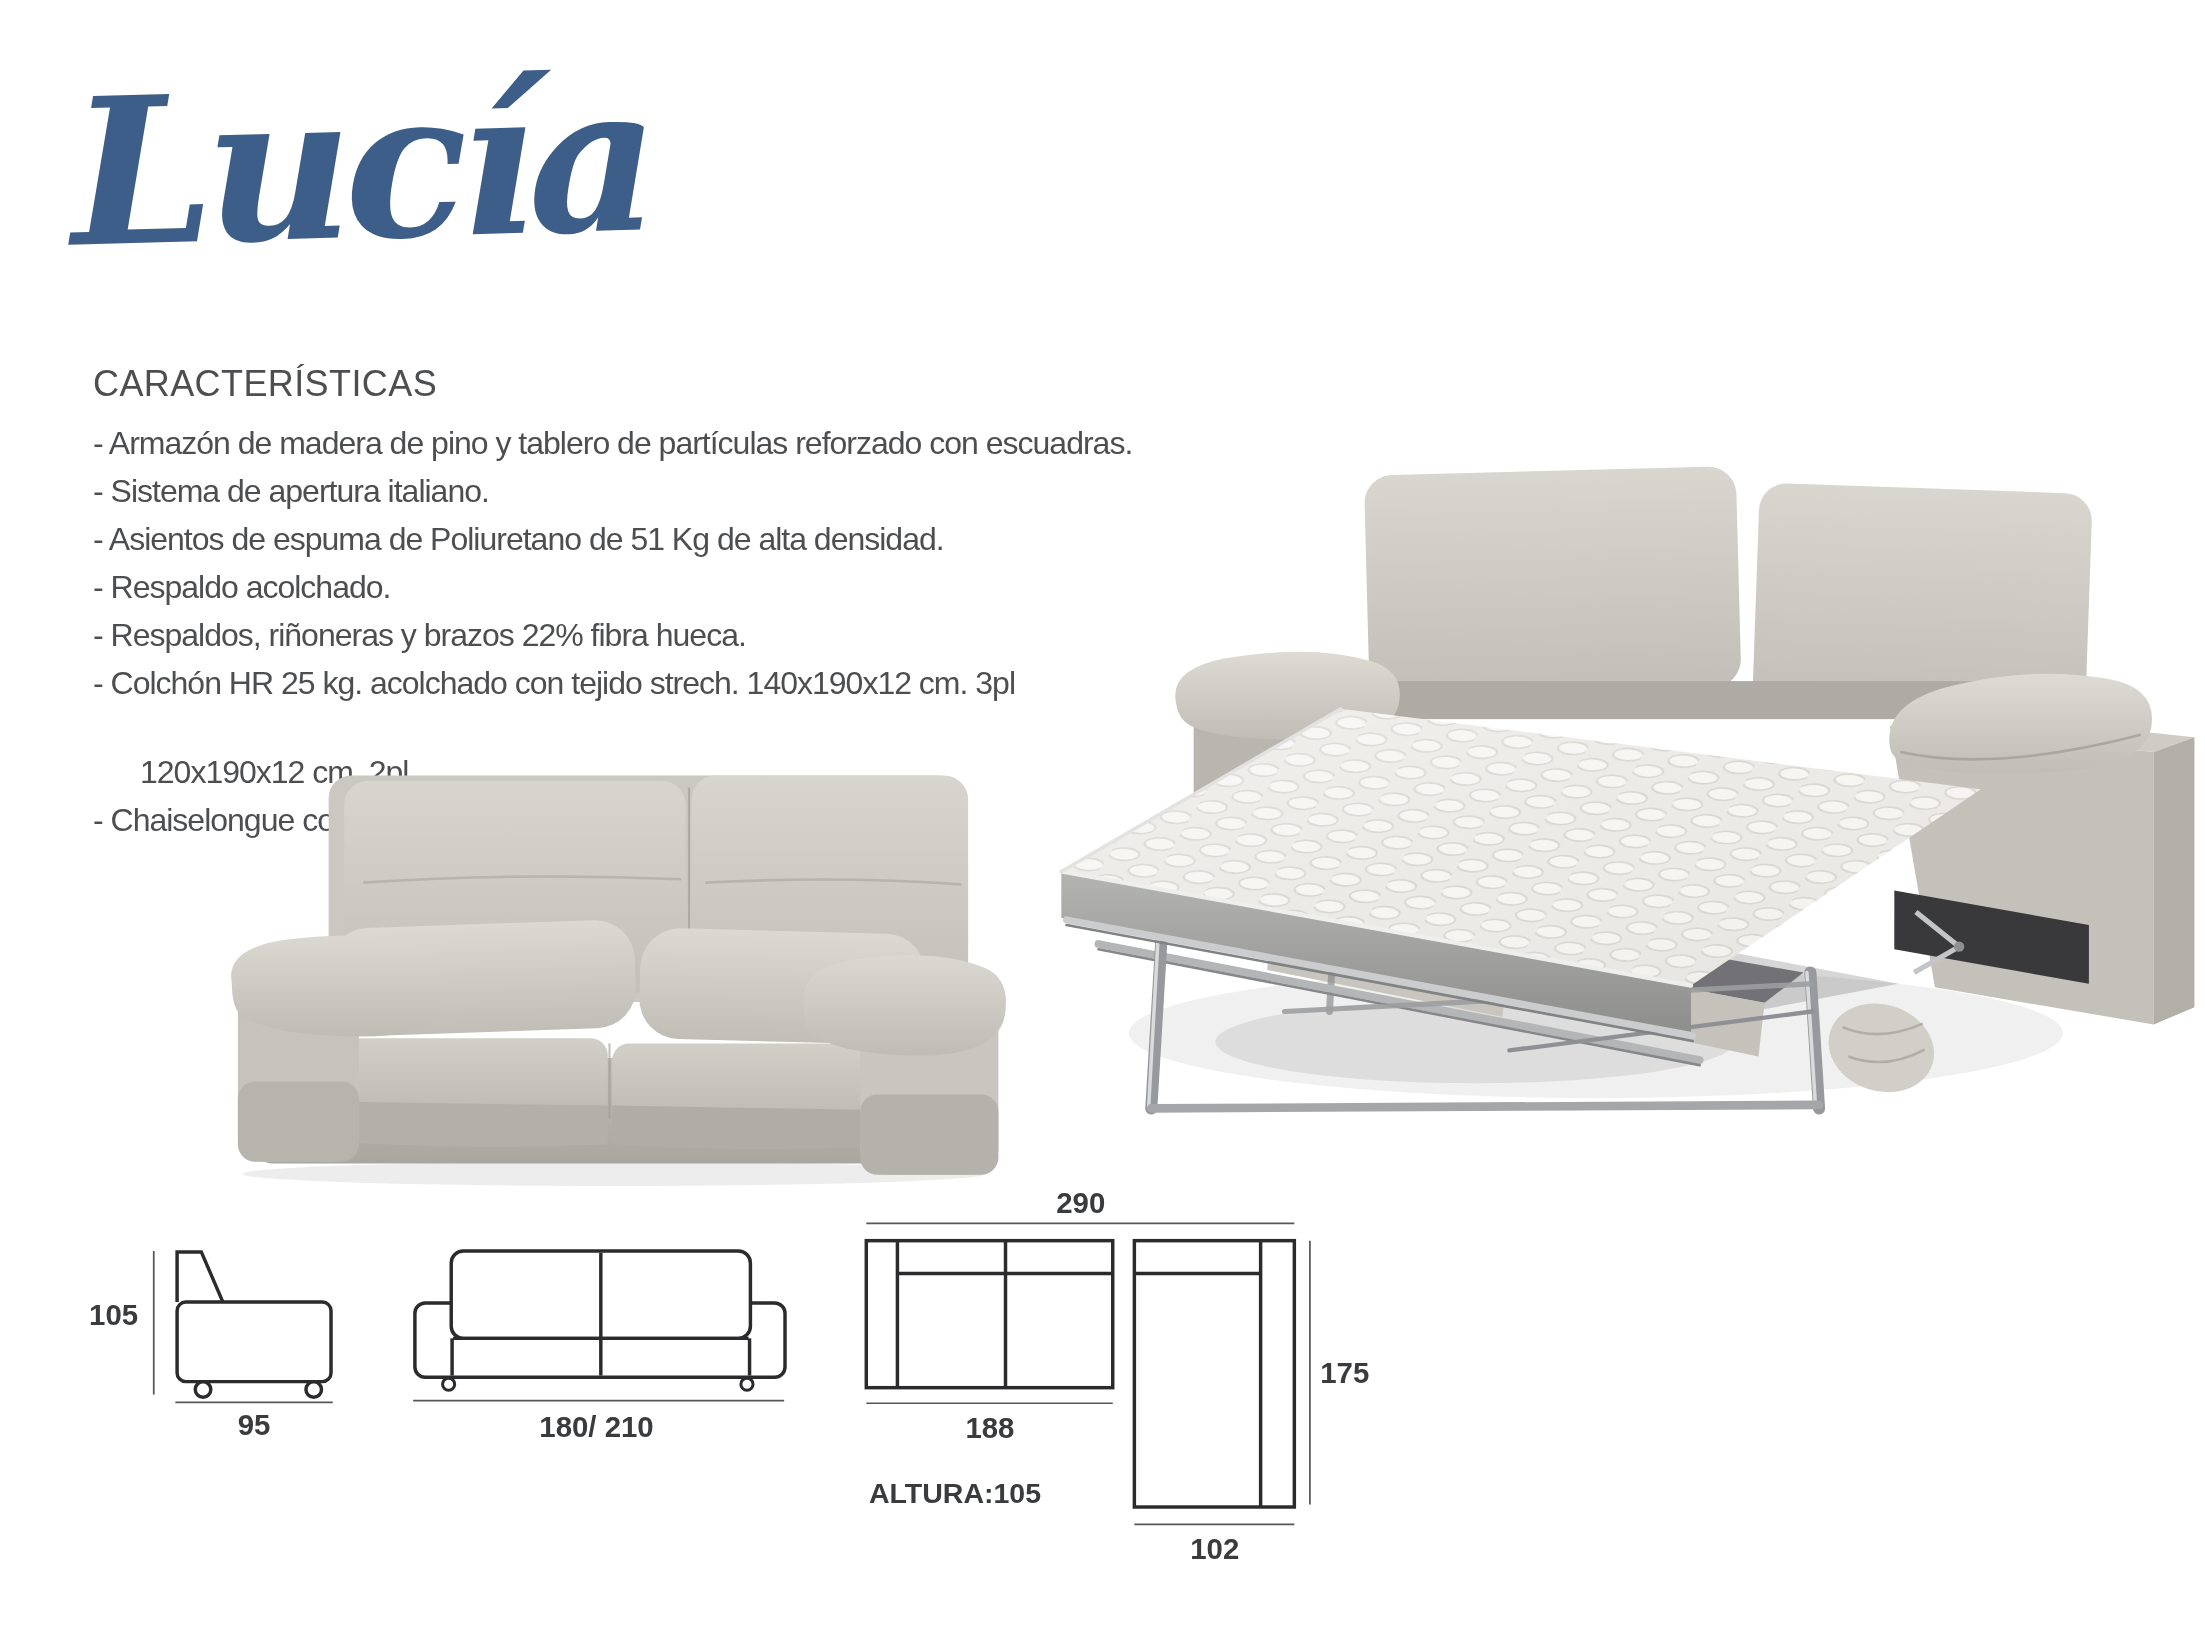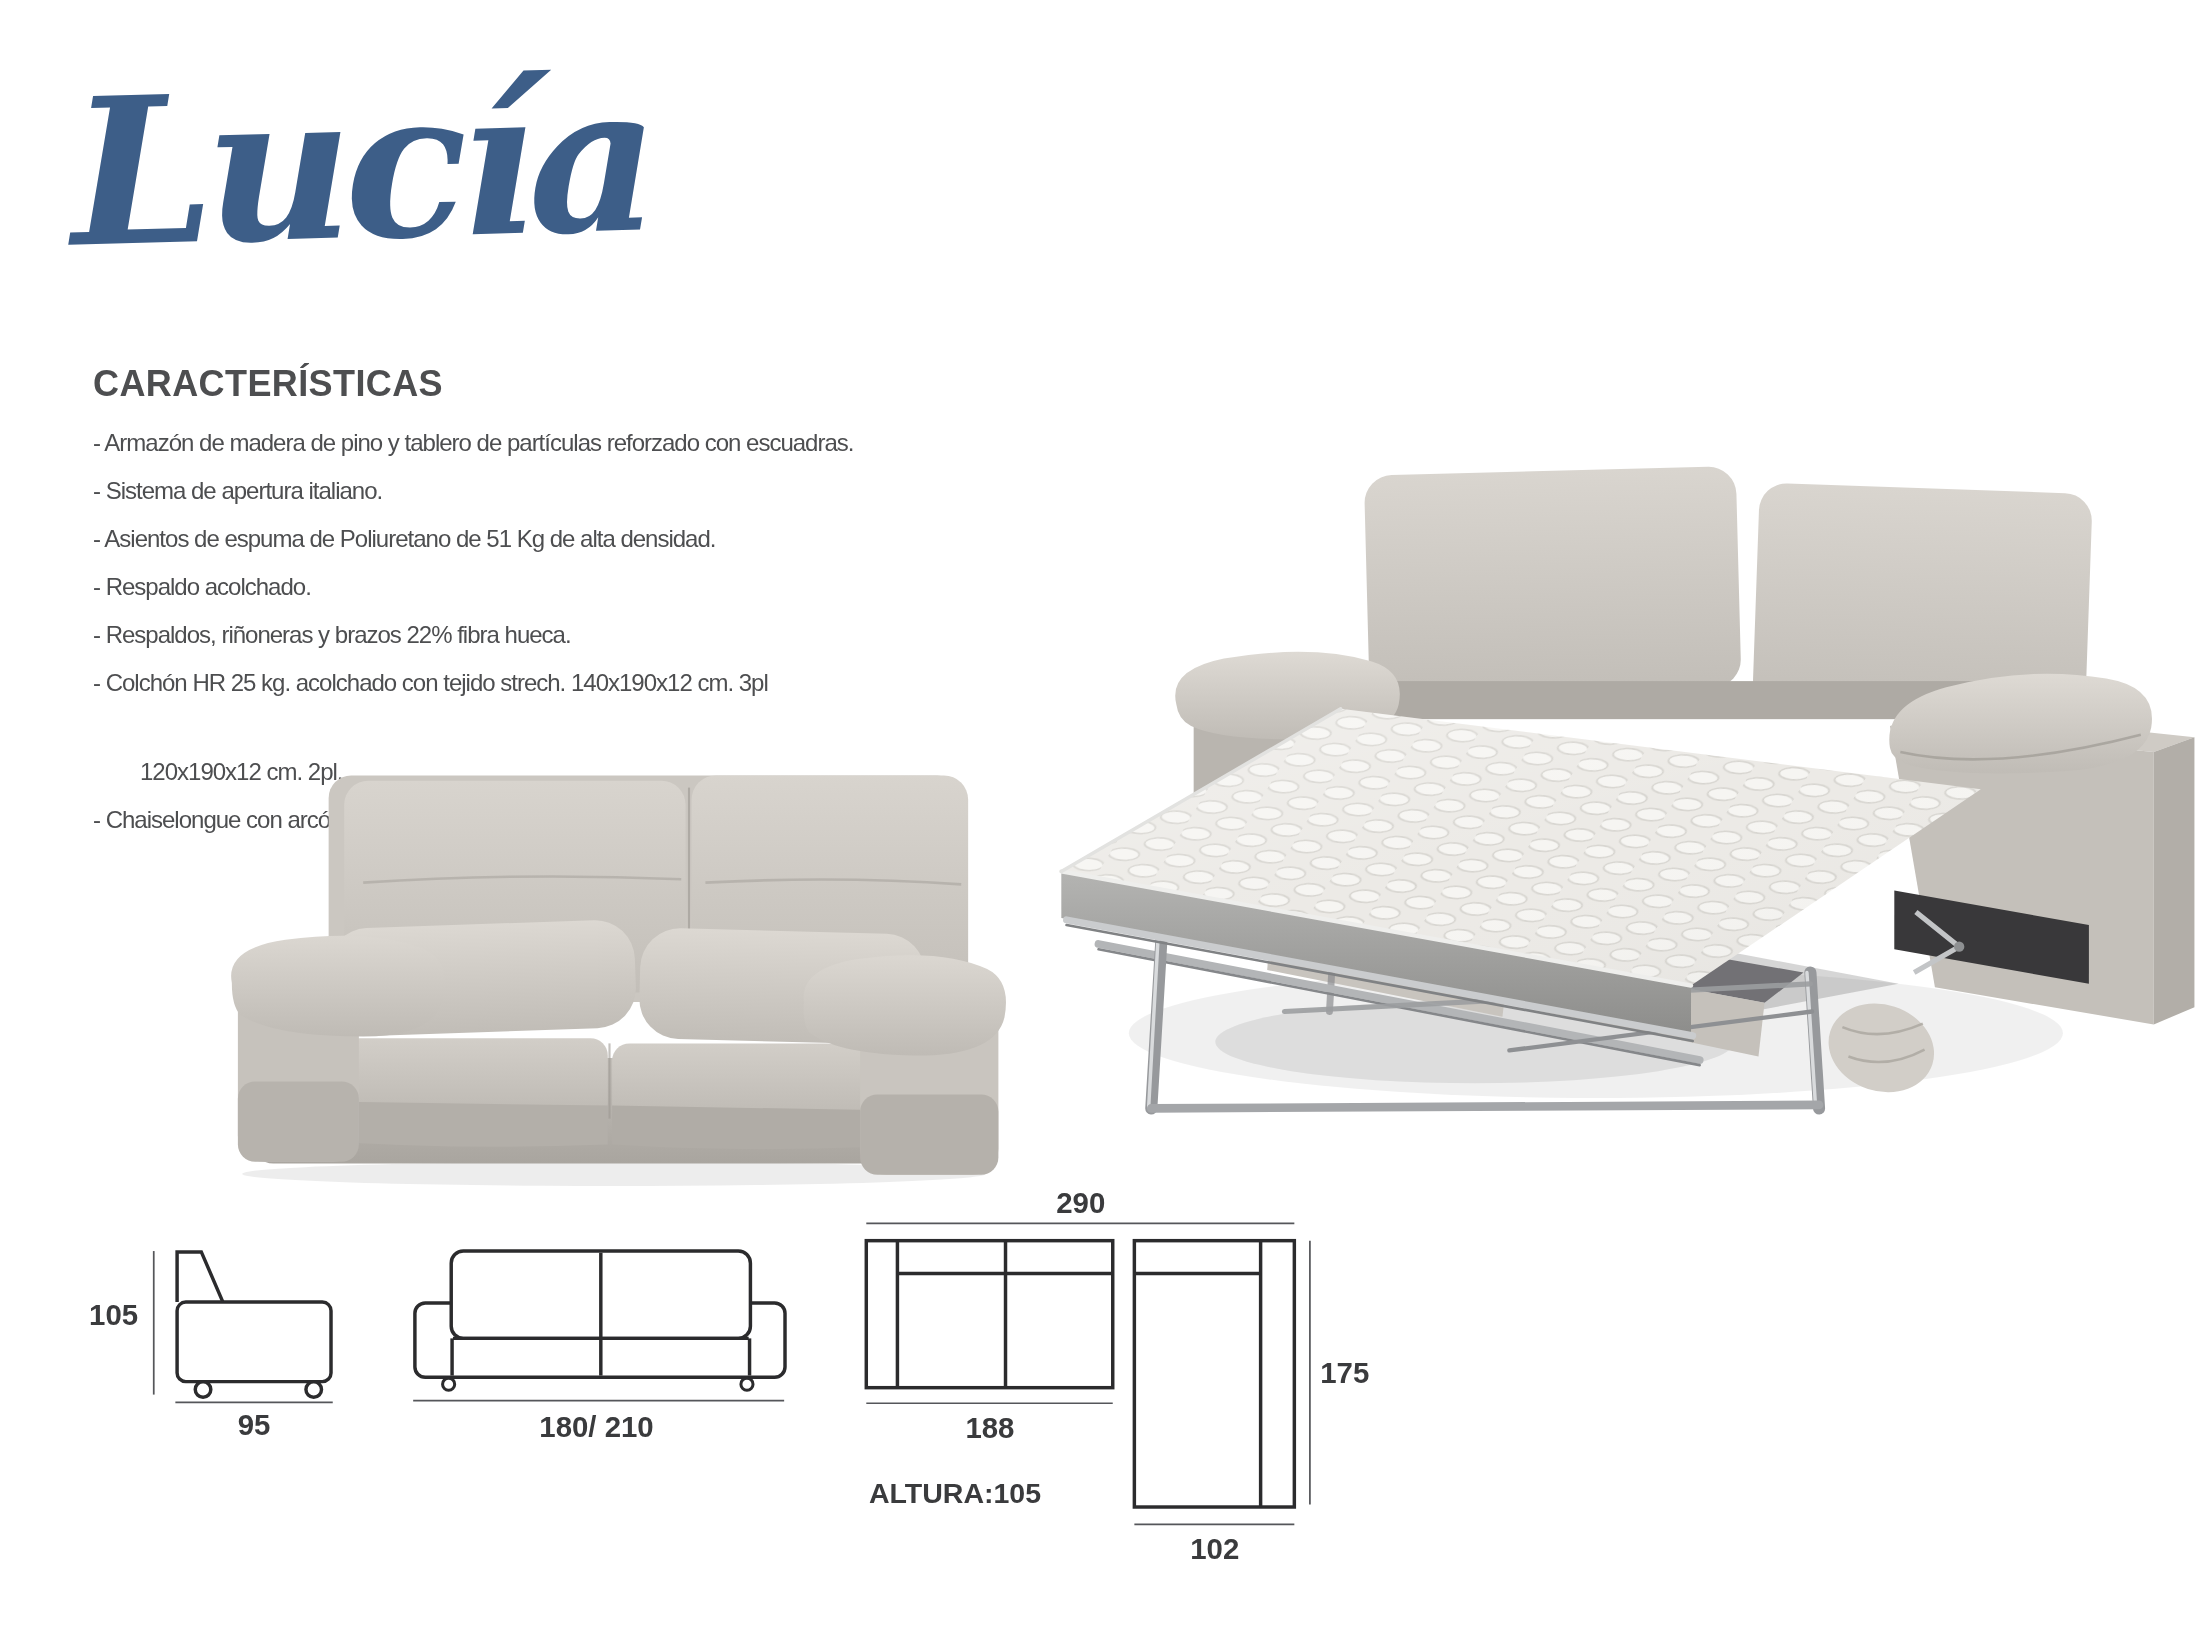--- a/index.html
+++ b/index.html
@@ -5,23 +5,23 @@
   html,body{margin:0;padding:0;background:#ffffff;}
   .page{position:relative;width:2205px;height:1652px;background:#ffffff;overflow:hidden;
         font-family:"Liberation Sans",sans-serif;color:#4d4e50;}
   
   .product-title{position:absolute;left:71px;top:54px;
         font-family:"DejaVu Serif",serif;font-style:italic;font-weight:700;
         font-size:203px;line-height:1.1;color:#3d5e88;letter-spacing:-8.6px;
         transform:rotate(-1.5deg);}
   
   .chars{position:absolute;left:93px;top:363px;width:1176px;}
-  .chars h2{margin:0 0 14px 0;font-size:36px;font-weight:700;color:#4d4e50;letter-spacing:0.4px;}
+  .chars h2{margin:0 0 14px 0;font-size:36px;font-weight:400;color:#4d4e50;letter-spacing:0.4px;}
   .chars ul{list-style:none;margin:0;padding:0;}
-  .chars li{font-size:24px;line-height:48px;letter-spacing:-1px;color:#4d4e50;}
+  .chars li{font-size:32px;line-height:48px;letter-spacing:-1px;color:#4d4e50;}
   .chars li.cont{padding-left:47px;margin-top:41px;}
   
   .photo-closed{position:absolute;left:199px;top:751px;width:821px;height:437px;}
   .photo-open{position:absolute;left:1025px;top:406px;width:1185px;height:718px;}
   .diagrams{position:absolute;left:69px;top:1193px;width:1349px;height:398px;}
   .diagrams text{font-family:"Liberation Sans",sans-serif;font-weight:700;fill:#3a3b3d;}
   svg{display:block;}
 </style>
 </head>
 <body>

